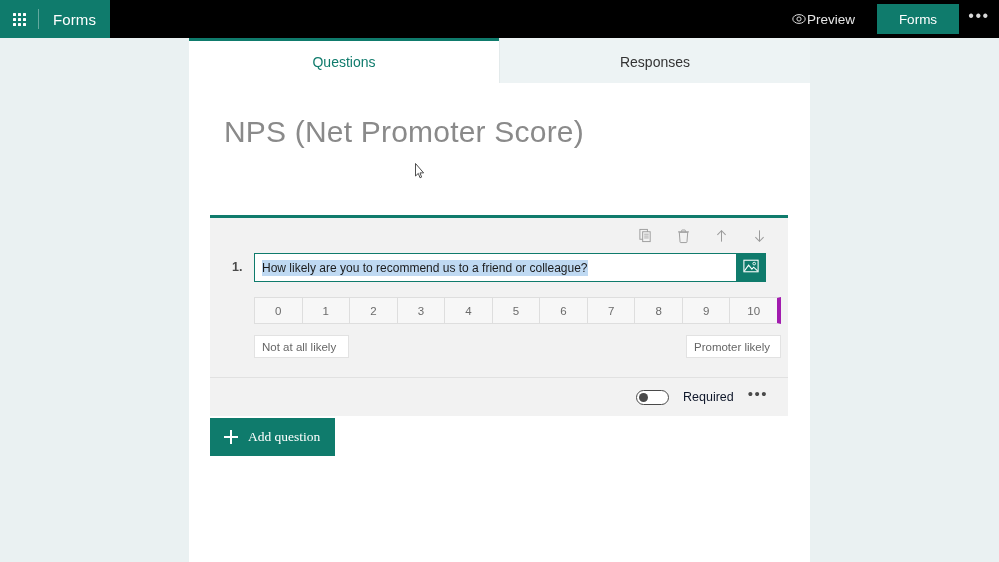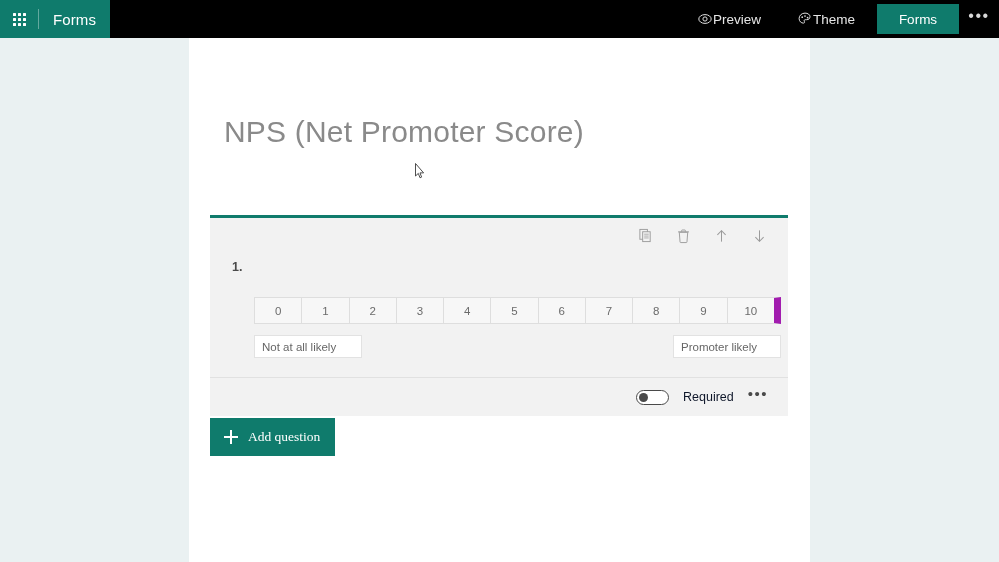--- a/index.html
+++ b/index.html
@@ -208,30 +208,30 @@
     flex: 1;
     height: 27px;
     background: #f7f7f7;
     border: 1px solid #dedede;
     border-right: none;
     display: flex; align-items: center; justify-content: center;
     font-size: 11.5px;
     color: #6b6b6b;
     cursor: pointer;
   }
-  .scale-btn:last-child { border-right: 7px solid #a21caf; }
+  .scale-btn:last-child { border-right: 4px solid #a21caf; }
 
   .labels-row {
     display: flex;
     justify-content: space-between;
     margin: 11px 0 0 44px;
     width: 527px;
   }
   .label-input {
-    width: 108px;
+    width: 95px;
     height: 23px;
     background: #ffffff;
     border: 1px solid #e2e2e2;
     display: flex; align-items: center;
     padding-left: 7px;
     font-size: 11.5px;
     color: #666666;
     cursor: text;
     white-space: nowrap;
   }
@@ -338,41 +338,38 @@
     <div class="tb-item">
       <span>
         <svg width="16" height="16" viewBox="0 0 16 16">
           <ellipse cx="8" cy="8" rx="6.2" ry="4.4" fill="none" stroke="#e0e0e0" stroke-width="1"></ellipse>
           <circle cx="8" cy="8" r="2.1" fill="none" stroke="#e0e0e0" stroke-width="1"></circle>
         </svg>
       </span>
       <span>Preview</span>
     </div>
 
-    <div class="tb-item">
-      <span>
-        <svg width="16" height="16" viewBox="0 0 16 16">
-          <path d="M8 2.1c-3.3 0-5.9 2.4-5.9 5.4 0 3 2.3 4.6 4.2 4.6 1 0 1.3-.5 1.3-1 0-.6-.5-.8-.5-1.4 0-.6.5-1 1.2-1h1.3c2 0 3.4-1.2 3.4-3 0-2.1-2.2-3.6-5-3.6z" fill="none" stroke="#e0e0e0" stroke-width="1"></path>
-          <circle cx="5.2" cy="6.2" r="0.85" fill="#e0e0e0"></circle>
-          <circle cx="8" cy="5" r="0.85" fill="#e0e0e0"></circle>
-          <circle cx="10.6" cy="6.6" r="0.85" fill="#e0e0e0"></circle>
-        </svg>
-      </span>
-      <span>Theme</span>
-    </div>
 
     <div class="tb-share">Forms</div>
 
     <div class="tb-ellipsis">•••</div>
   </div>
 </div>
 
 <div class="page">
   <div class="content-col">
 
+    <div class="tabs">
+      <div class="tab active">
+        <span>Questions</span>
+      </div>
+      <div class="tab inactive">
+        <span>Responses</span>
+      </div>
+    </div>
 
     <div class="form-title">NPS (Net Promoter Score)</div>
 
     <svg class="cursor-arrow" viewBox="0 0 10 16">
       <path d="M0.5 0.5 L0.5 13 L3.3 10.4 L5 14.8 L6.6 14.1 L5 9.9 L8.6 9.9 Z" fill="#ffffff" stroke="#3a3a3a" stroke-width="0.9"></path>
     </svg>
 
     <div class="qcard">
 
       <div class="qcard-toolbar">
@@ -401,20 +398,34 @@
         <div class="tool-icon">
           <svg width="15" height="16" viewBox="0 0 16 16">
             <line x1="8" y1="2" x2="8" y2="13.7" stroke="#9b9b9b" stroke-width="1.1"></line>
             <polyline points="3.6,9.2 8,13.7 12.4,9.2" fill="none" stroke="#9b9b9b" stroke-width="1.1"></polyline>
           </svg>
         </div>
       </div>
 
       <div class="qrow">
         <div class="qnum">1.</div>
+        <div class="qinput-wrap">
+          <div class="qinput-text">
+            <span class="sel">How likely are you to recommend us to a friend or colleague?</span>
+          </div>
+          <div class="qimg-btn">
+            <span>
+              <svg width="16" height="14" viewBox="0 0 18 15">
+                <rect x="1" y="1" width="16" height="13" fill="none" stroke="#ffffff" stroke-width="1.2"></rect>
+                <circle cx="12.6" cy="4.8" r="1.5" fill="none" stroke="#ffffff" stroke-width="1"></circle>
+                <polyline points="1.6,13 6.3,6.6 10,11 12,8.8 16.4,13" fill="none" stroke="#ffffff" stroke-width="1.2"></polyline>
+              </svg>
+            </span>
+          </div>
+        </div>
       </div>
 
       <div class="scale-row">
         <div class="scale-btn">0</div>
         <div class="scale-btn">1</div>
         <div class="scale-btn">2</div>
         <div class="scale-btn">3</div>
         <div class="scale-btn">4</div>
         <div class="scale-btn">5</div>
         <div class="scale-btn">6</div>

